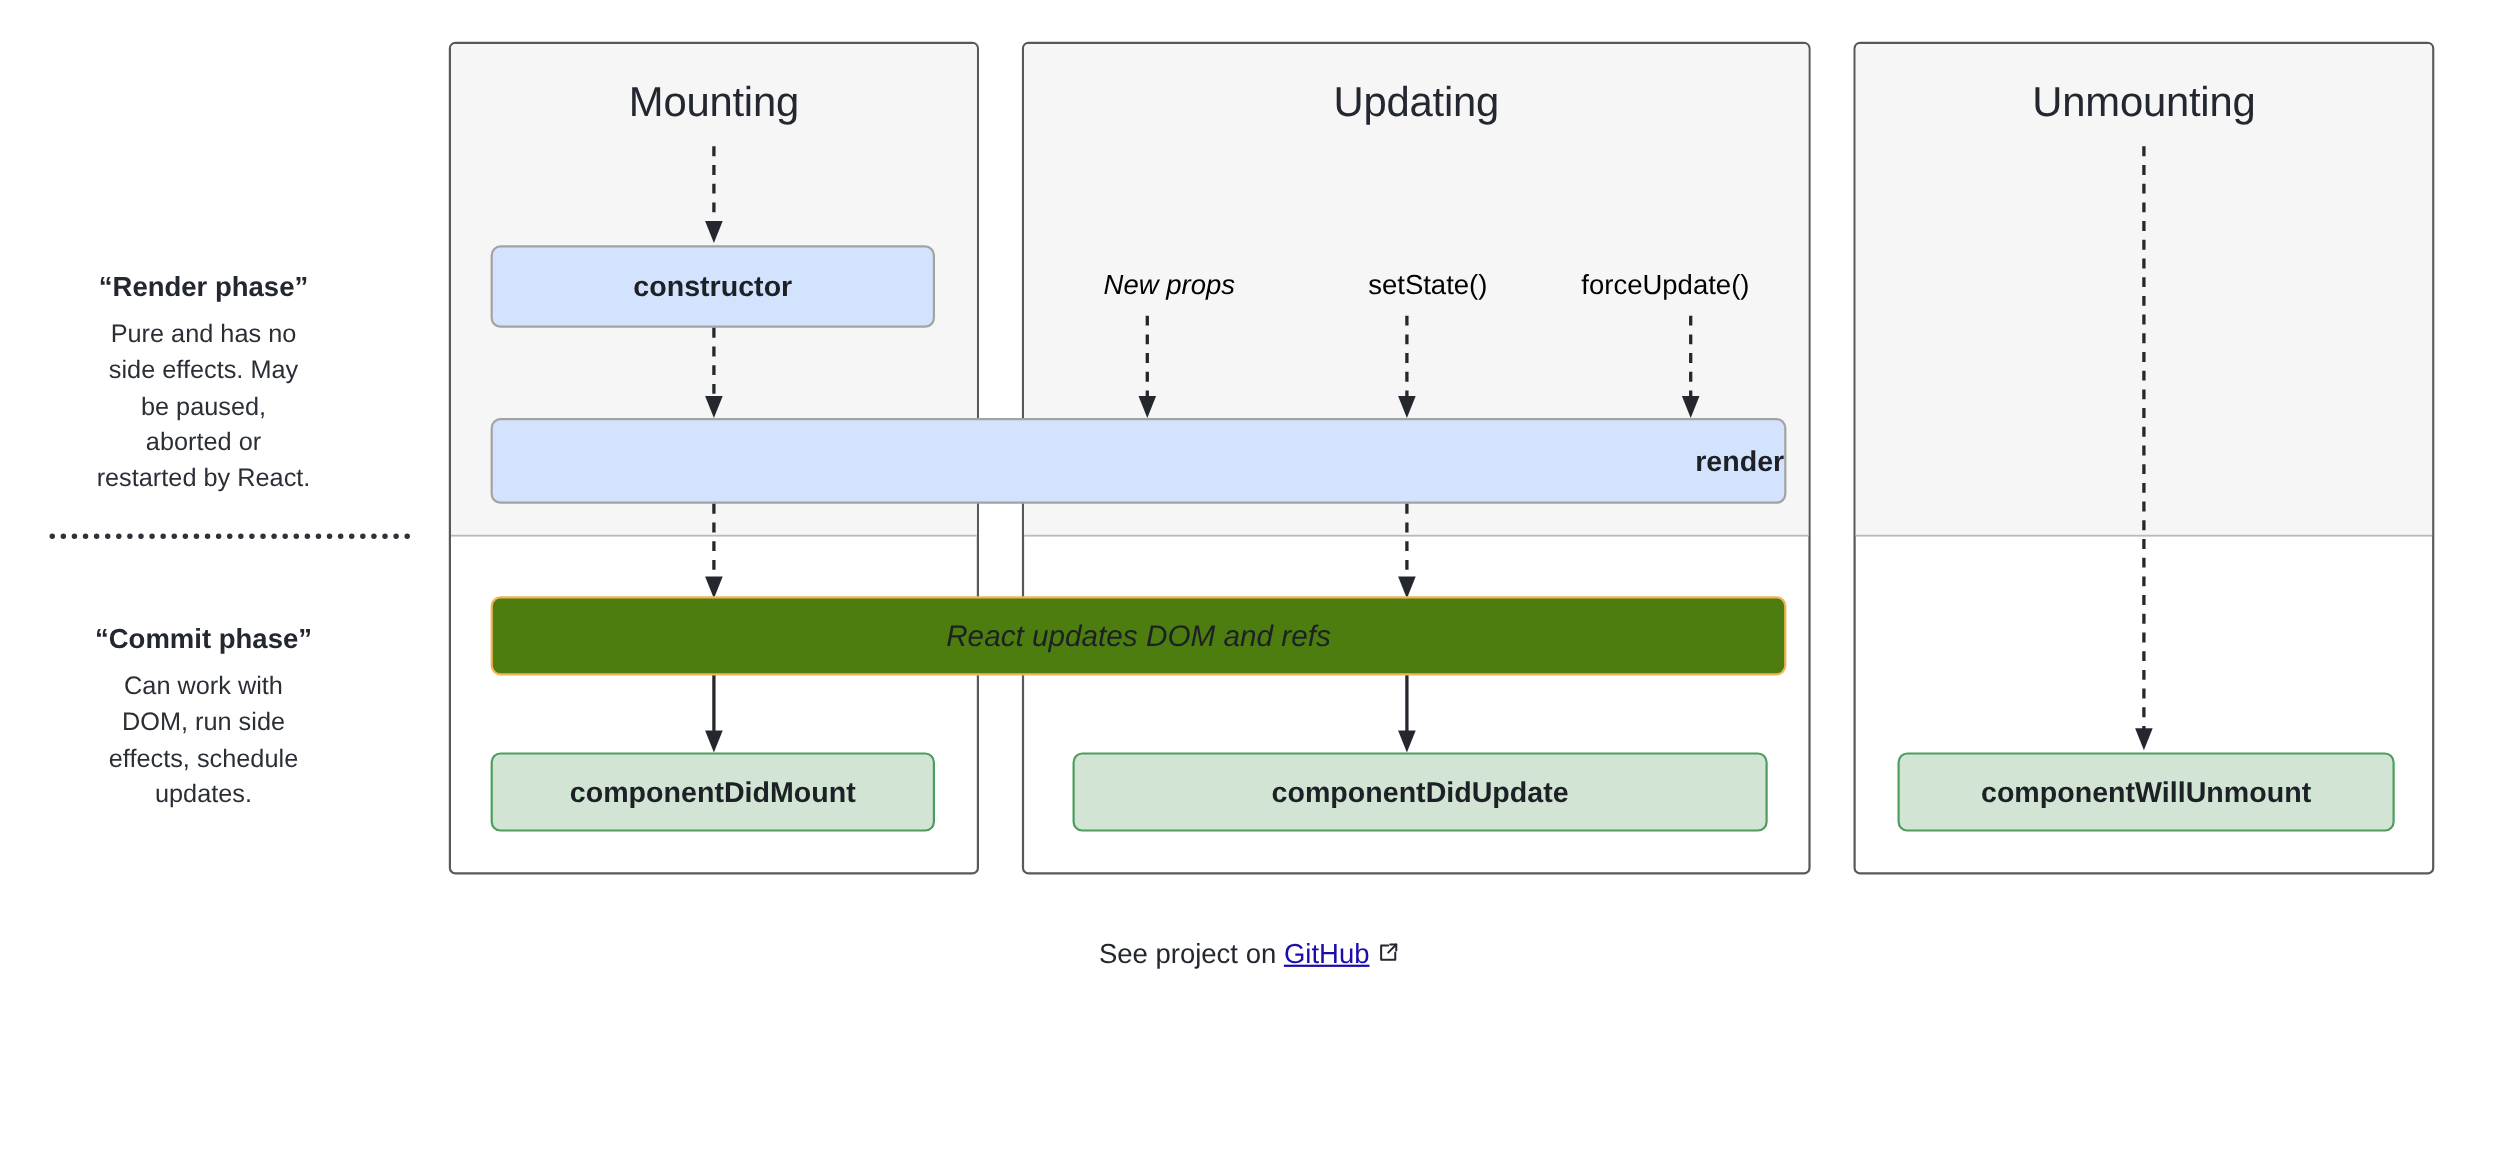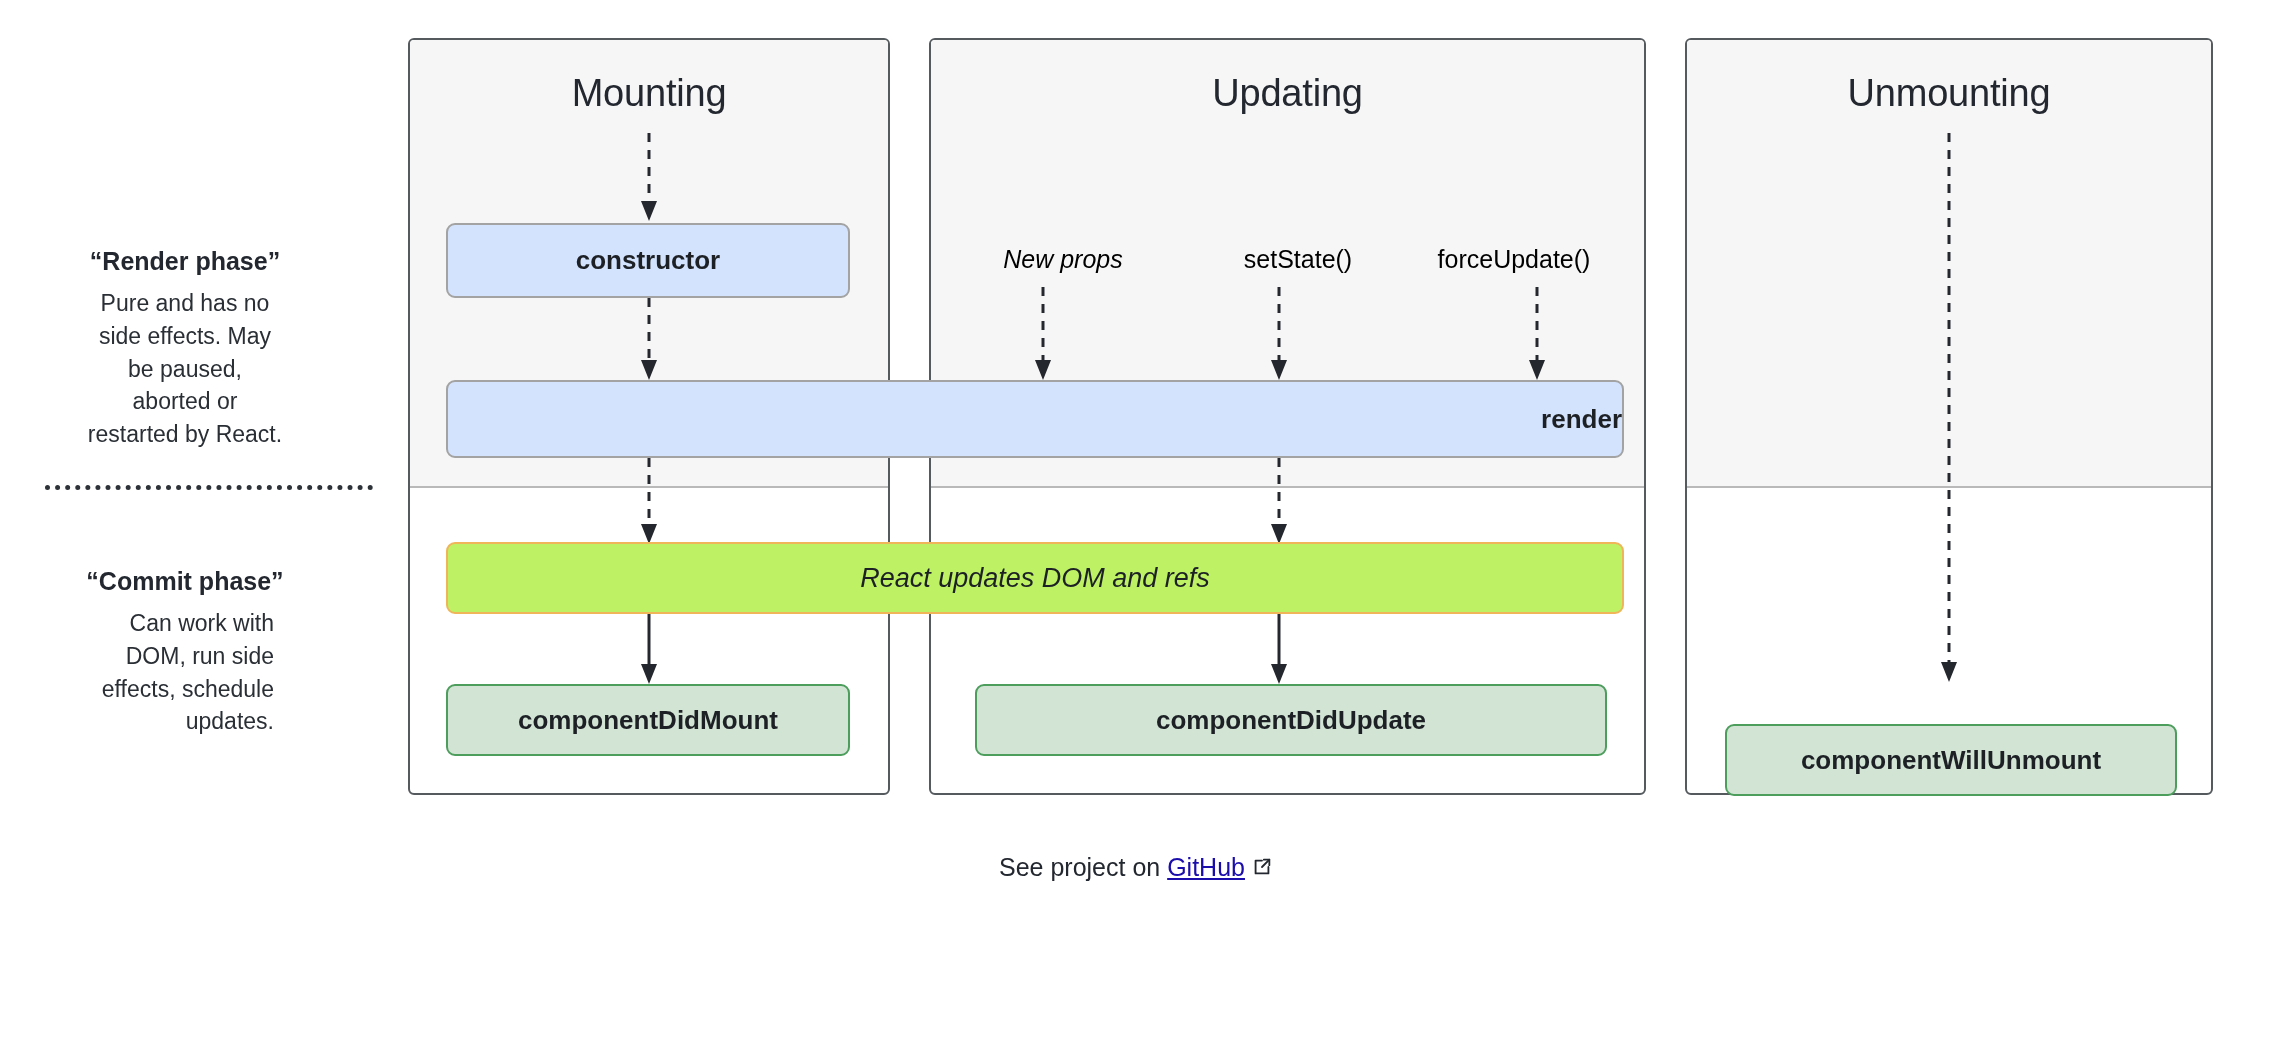--- a/index.html
+++ b/index.html
@@ -81,21 +81,21 @@
     display: flex;
     align-items: center;
     justify-content: center;
     font-size: 26px;
     font-weight: 700;
     color: #1d2125;
     white-space: nowrap;
   }
   .lcbox.blue   { background: #d3e3fd; border: 2px solid #a3a3a3; }
   .lcbox.green  { background: #d2e5d5; border: 2px solid #4d9d5d; }
-  .lcbox.orange { background: #bef264; border: 2px solid #f0b559;
+  .lcbox.orange { background: #4d7c0f; border: 2px solid #f0b559;
                   font-style: italic; font-weight: 400; font-size: 27px; }
 
   
   .trigger {
     position: absolute;
     text-align: center;
     font-size: 25px;
     color: #000000;
     white-space: nowrap;
     transform: translateX(-50%);
@@ -136,21 +136,21 @@
 
   <div class="legend" style="left:0px; top:246px; width:370px;">
     <div class="legend-title">“Render phase”</div>
     <div class="legend-body" style="padding:0 86px;">Pure and has no side effects. May be paused, aborted or restarted by React.</div>
   </div>
 
   <div class="dotted-sep" style="left:45px; top:485px; width:328px;"></div>
 
   <div class="legend" style="left:0px; top:566px; width:370px;">
     <div class="legend-title">“Commit phase”</div>
-    <div class="legend-body" style="padding:0 96px;text-align:right;">Can work with DOM, run side effects, schedule updates.</div>
+    <div class="legend-body" style="padding:0 96px;">Can work with DOM, run side effects, schedule updates.</div>
   </div>
 
   <div class="col" style="left:408px; top:38px; width:482px; height:757px;">
     <div class="col-render-bg" style="height:448px; border-radius:4px 4px 0 0;"></div>
     <div class="col-title" style="top:32px;">Mounting</div>
   </div>
 
   <div class="col" style="left:929px; top:38px; width:717px; height:757px;">
     <div class="col-render-bg" style="height:448px; border-radius:4px 4px 0 0;"></div>
     <div class="col-title" style="top:32px;">Updating</div>
@@ -232,21 +232,21 @@
 
   <div class="lcbox green" style="left:975px; top:684px; width:632px; height:72px;">
     <span>componentDidUpdate</span>
   </div>
 
   <svg class="arrow" style="left:1949px; top:133px;" width="26" height="551" viewBox="0 0 26 551">
     <line x1="13" y1="0" x2="13" y2="533" stroke="#24282e" stroke-width="3" stroke-dasharray="9 8"></line>
     <polygon points="13,549 5,529 21,529" fill="#24282e"></polygon>
   </svg>
 
-  <div class="lcbox green" style="left:1725px; top:684px; width:452px; height:72px;margin-top:40px;">
+  <div class="lcbox green" style="left:1725px; top:684px; width:452px; height:72px;">
     <span>componentWillUnmount</span>
   </div>
 
   <div class="footer" style="top:853px;">
     <span>See project on </span><a href="#">GitHub</a><span class="ext-icon">
       <svg width="22" height="22" viewBox="0 0 24 24" fill="none" stroke="#23272f" stroke-width="2" stroke-linecap="round" stroke-linejoin="round">
         <path d="M5 5 H12 M5 5 V19 H19 V12"></path>
         <path d="M14 4 H20 V10"></path>
         <path d="M20 4 L12 12"></path>
       </svg>

